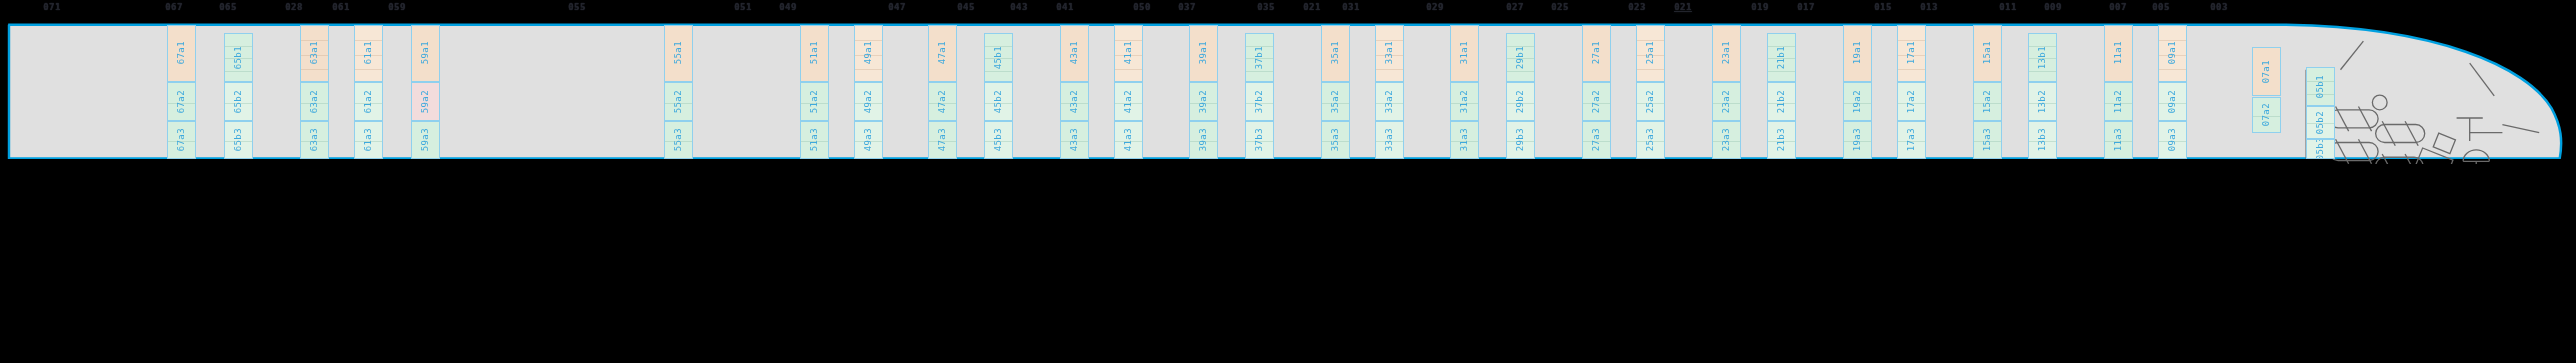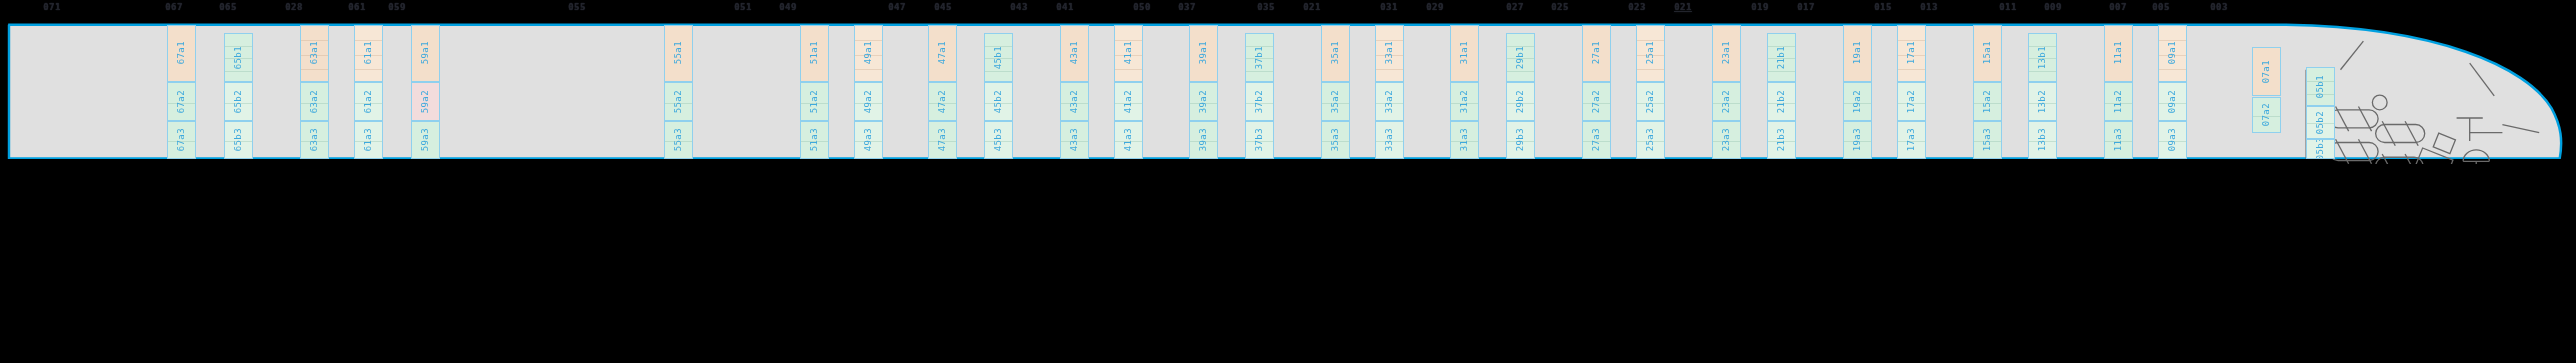--- a/index.html
+++ b/index.html
@@ -53,34 +53,34 @@
 </head>
 <body>
 
 <div id="stage">
 
   <div class="bay-ruler" id="bay-ruler">
       <div class="bay-label" style="left: 52px;">071</div>
       <div class="bay-label" style="left: 174px;">067</div>
       <div class="bay-label" style="left: 228px;">065</div>
       <div class="bay-label" style="left: 294px;">028</div>
-      <div class="bay-label" style="left: 357px;">061</div>
+      <div class="bay-label" style="left: 341px;">061</div>
       <div class="bay-label" style="left: 397px;">059</div>
       <div class="bay-label" style="left: 577px;">055</div>
       <div class="bay-label" style="left: 743px;">051</div>
       <div class="bay-label" style="left: 788px;">049</div>
       <div class="bay-label" style="left: 897px;">047</div>
-      <div class="bay-label" style="left: 943px;">045</div>
+      <div class="bay-label" style="left: 966px;">045</div>
       <div class="bay-label" style="left: 1019px;">043</div>
       <div class="bay-label" style="left: 1065px;">041</div>
       <div class="bay-label" style="left: 1142px;">050</div>
       <div class="bay-label" style="left: 1187px;">037</div>
       <div class="bay-label" style="left: 1266px;">035</div>
       <div class="bay-label" style="left: 1312px;">021</div>
-      <div class="bay-label" style="left: 1389px;">031</div>
+      <div class="bay-label" style="left: 1351px;">031</div>
       <div class="bay-label" style="left: 1435px;">029</div>
       <div class="bay-label" style="left: 1515px;">027</div>
       <div class="bay-label" style="left: 1560px;">025</div>
       <div class="bay-label" style="left: 1637px;">023</div>
       <div class="bay-label" style="left: 1683px; text-decoration: underline;">021</div>
       <div class="bay-label" style="left: 1760px;">019</div>
       <div class="bay-label" style="left: 1806px;">017</div>
       <div class="bay-label" style="left: 1883px;">015</div>
       <div class="bay-label" style="left: 1929px;">013</div>
       <div class="bay-label" style="left: 2008px;">011</div>

